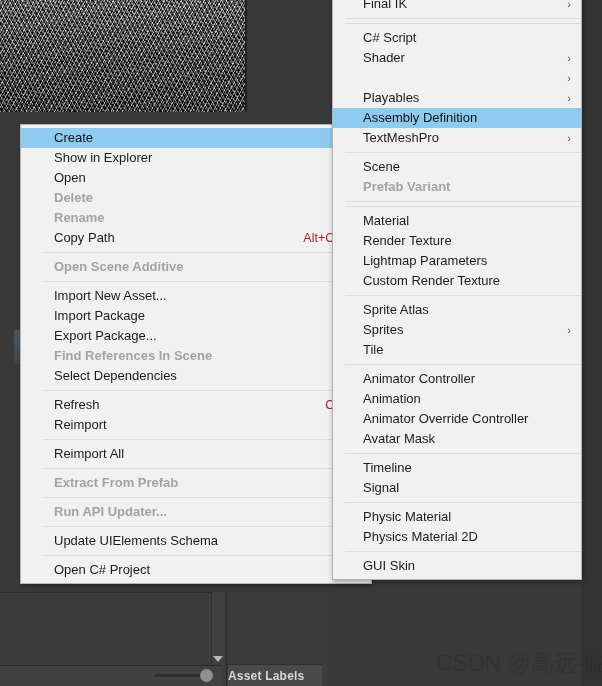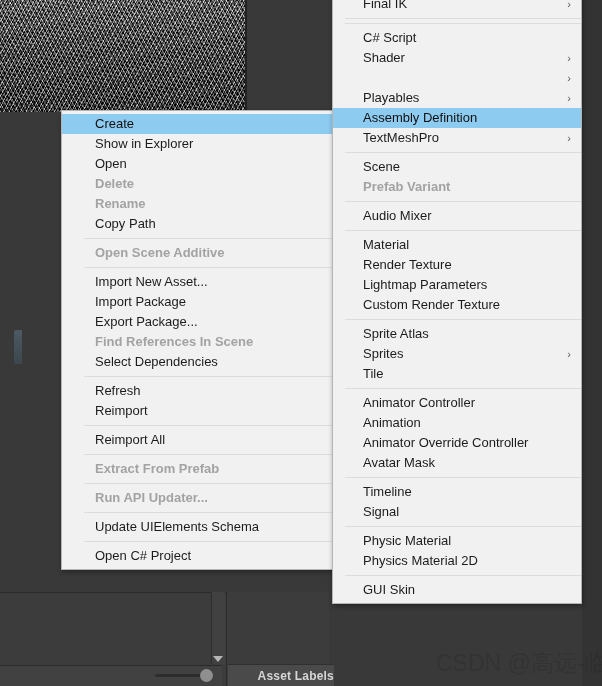--- a/index.html
+++ b/index.html
@@ -60,43 +60,43 @@
   }
   .pb-zoom-knob {
     position: absolute; left: 200px; top: 669px; width: 13px; height: 13px;
     background: #8f8f8f; border-radius: 50%;
   }
   .pb-right-pane {
     position: absolute; left: 226px; top: 592px; width: 103px; height: 94px;
     background: #3c3c3c; border-left: 1px solid #2b2b2b;
   }
   .asset-labels-bar {
-    position: absolute; left: 228px; top: 664px; width: 106px; height: 22px;
+    position: absolute; left: 228px; top: 664px; width: 94px; height: 22px;
     background: #4a4a4a; border-top: 1px solid #303030;
-    display: flex; align-items: center; justify-content: flex-end;
+    display: flex; align-items: center; justify-content: flex-start;
   }
   .asset-labels-bar span {
     color: #d6d6d6; font-size: 12px; font-weight: bold; letter-spacing: .2px;
   }
   .far-right-dark {
     position: absolute; left: 582px; top: 0; width: 20px; height: 686px;
     background: #333333;
   }
 
   
   .menu {
     position: absolute;
     background: #f1f1f1;
     border: 1px solid #b4b4b4;
     box-shadow: 1px 2px 5px rgba(0,0,0,.35);
     font-size: 13px;
     color: #1c1c1c;
     padding: 3px 0;
   }
-  .menu-left  { left: 20px;  top: 110px; width: 352px; margin-left: 41px; }
+  .menu-left  { left: 20px;  top: 124px; width: 352px; }
   .menu-right { left: 332px; top: -7px;  width: 250px; padding-top: 0; }
 
   .mi {
     position: relative;
     display: flex; align-items: center;
     height: 20px;
     padding: 0 10px 0 33px;
     white-space: nowrap;
     line-height: 20px;
   }
@@ -249,23 +249,20 @@
         <span class="arrow">›</span>
       </div>
       <div class="sep"></div>
       <div class="mi">
         <span class="label">Scene</span>
       </div>
       <div class="mi disabled">
         <span class="label">Prefab Variant</span>
       </div>
       <div class="sep"></div>
-      <div class="mi">
-        <span class="label">Audio Mixer</span>
-      </div>
       <div class="sep"></div>
       <div class="mi">
         <span class="label">Material</span>
       </div>
       <div class="mi">
         <span class="label">Render Texture</span>
       </div>
       <div class="mi">
         <span class="label">Lightmap Parameters</span>
       </div>

